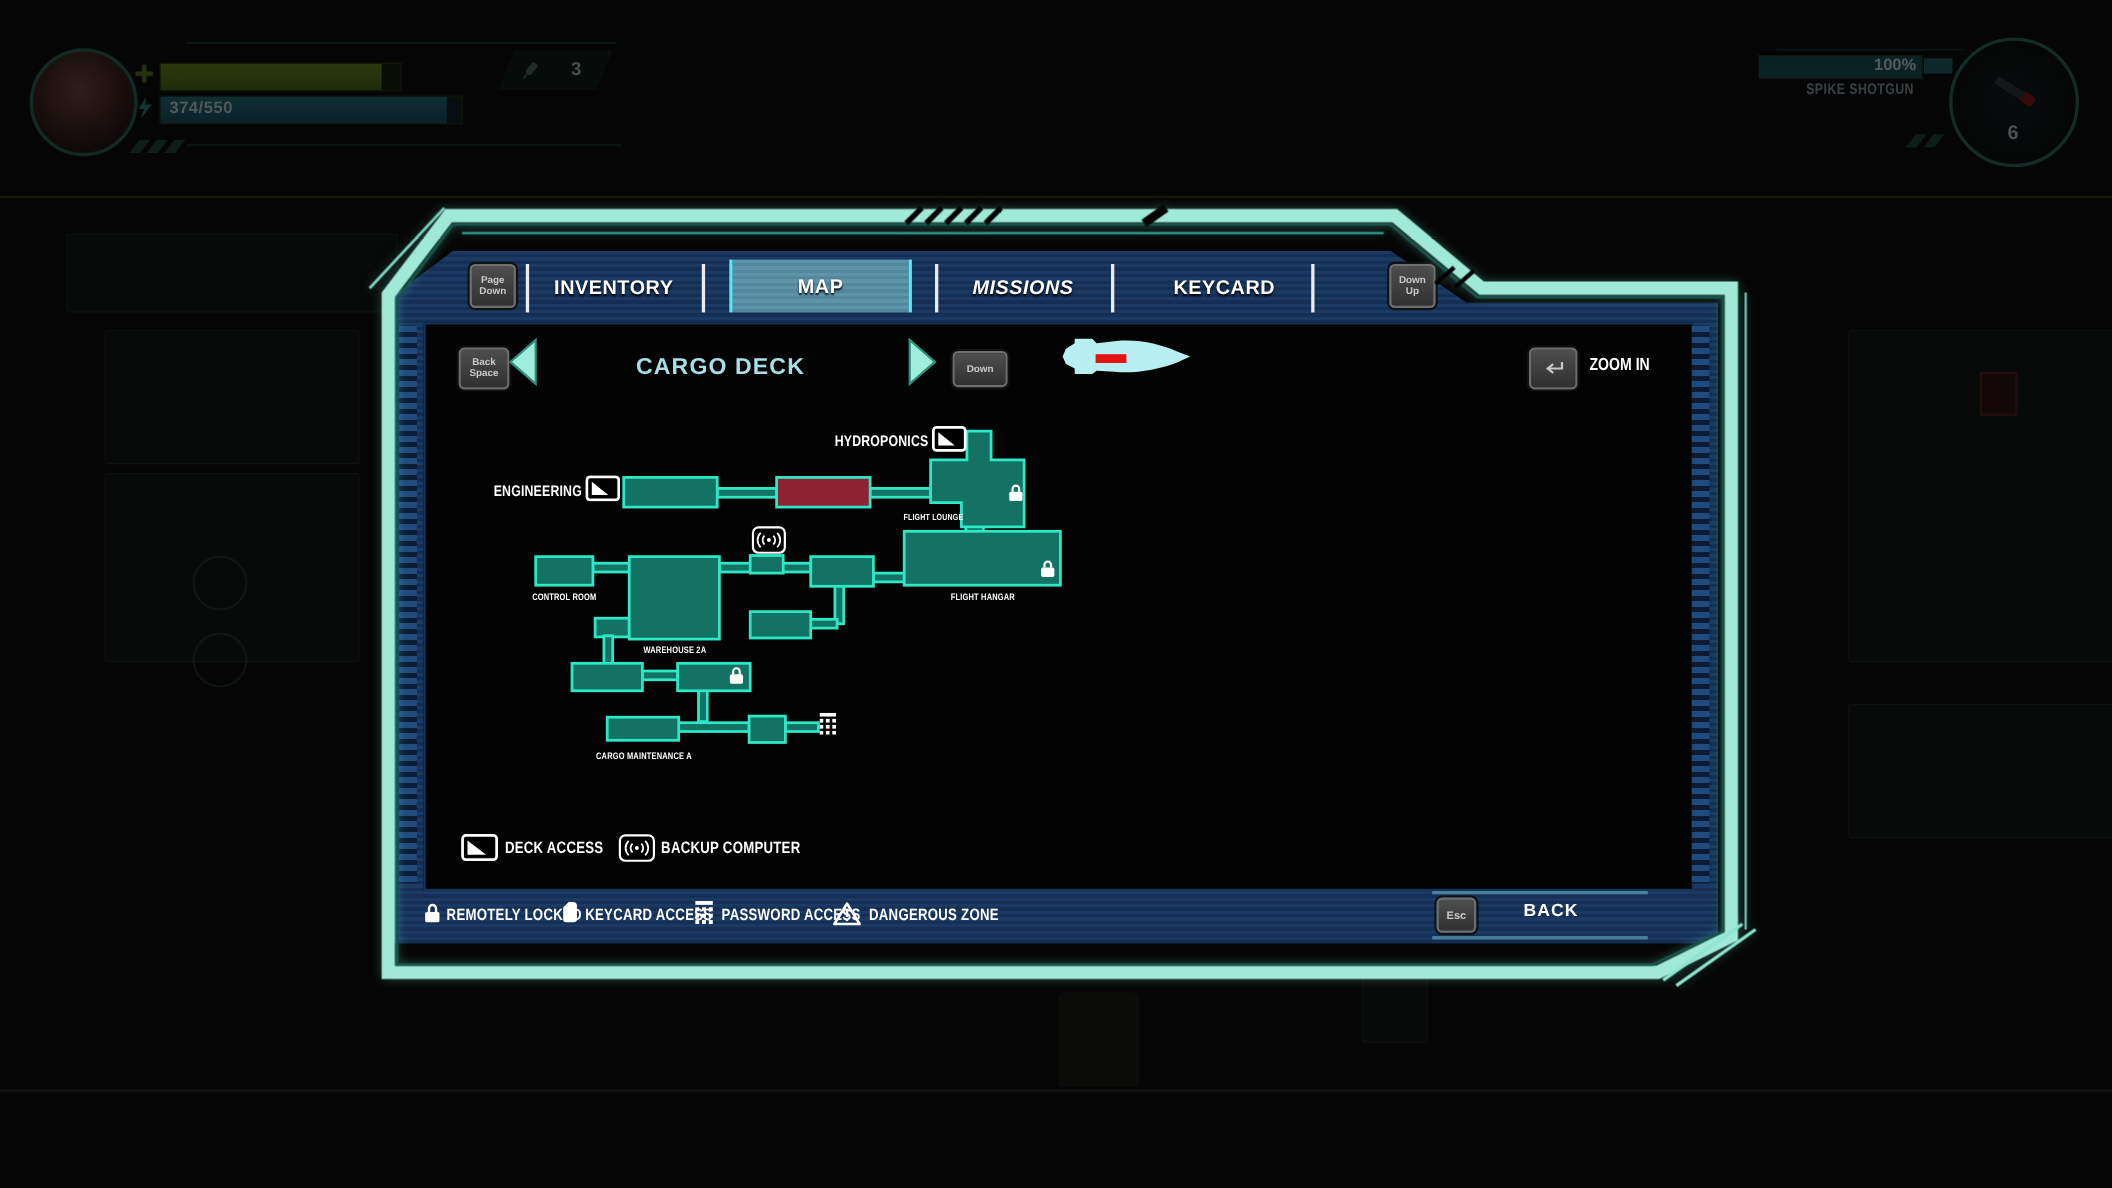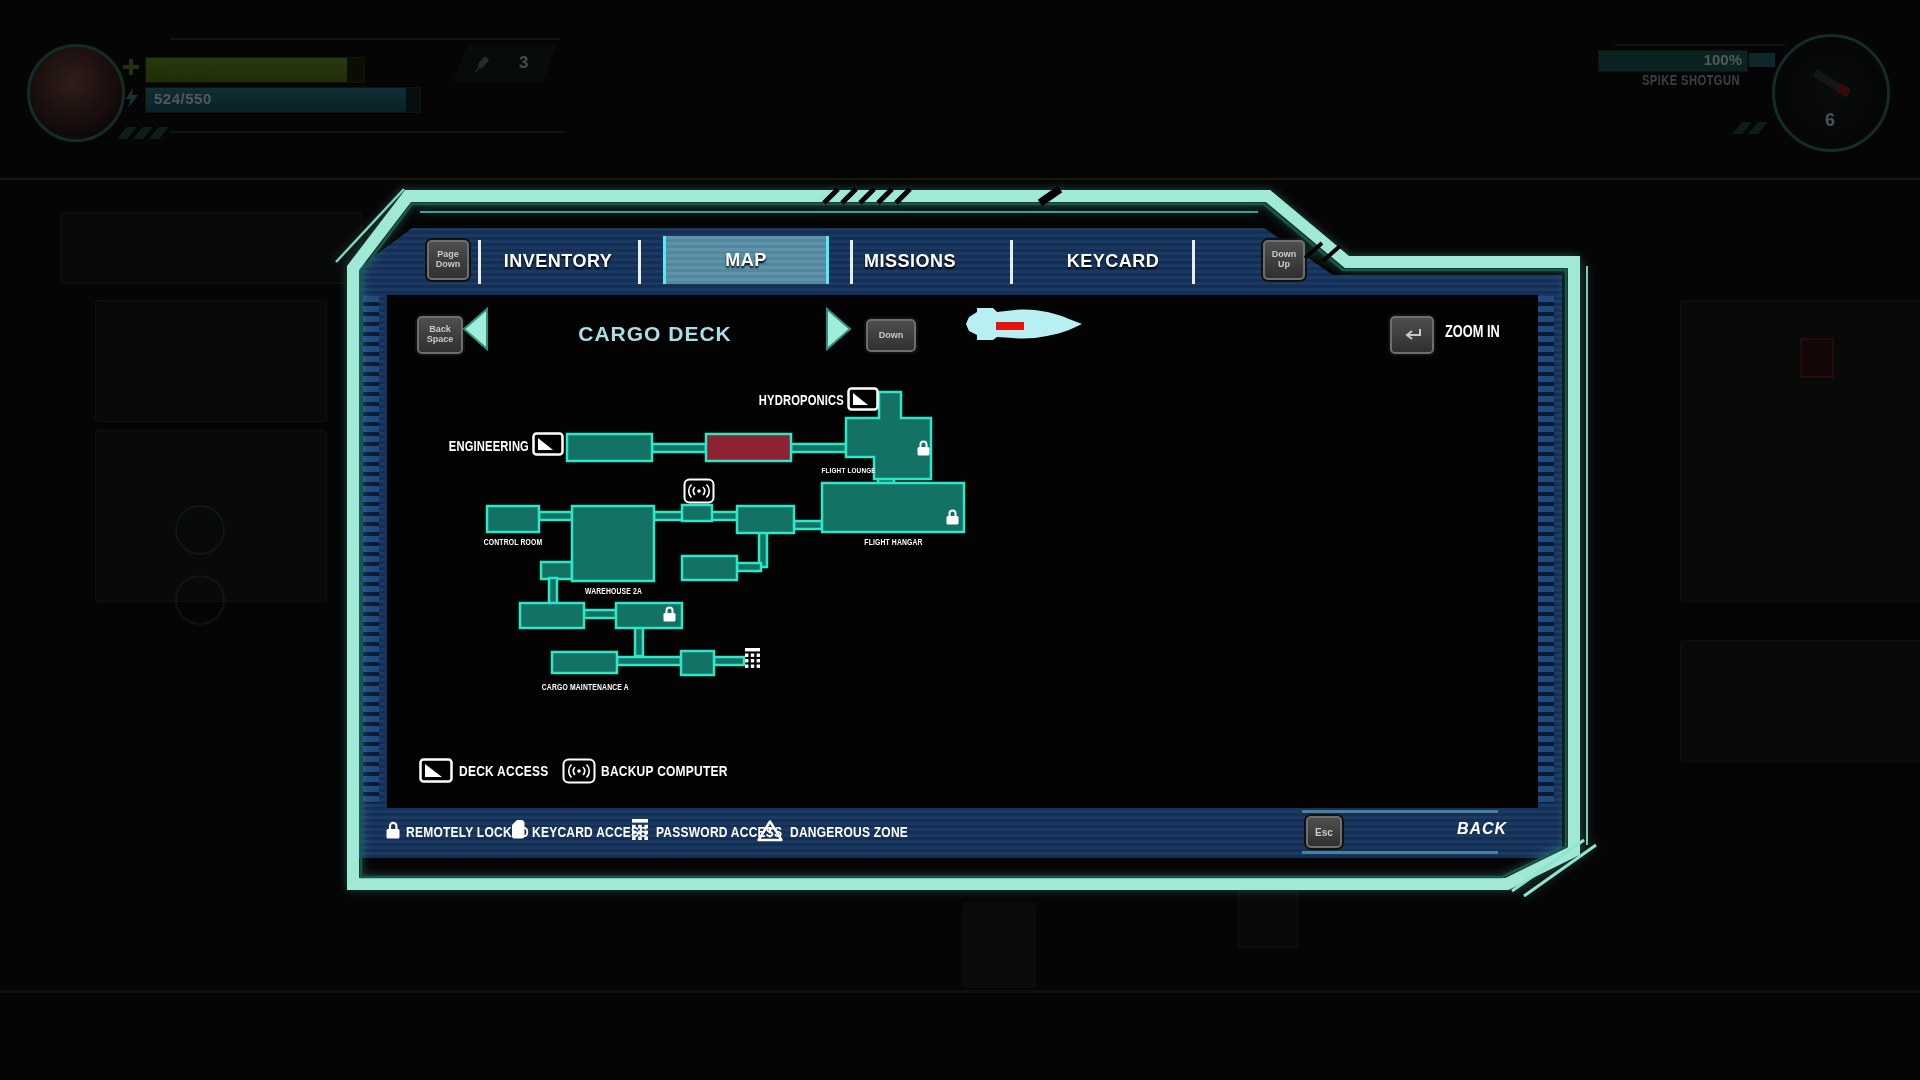--- a/index.html
+++ b/index.html
@@ -93,21 +93,21 @@
       <div class="txt" style="color:#4d7c0f;">184/200</div>
     </div>
 
     <div class="abs iconbox" style="left:124px;top:88px;">
       <svg width="16" height="20">
           <path d="M9 0L2 11h5l-3 9 10-13H8z" fill="#2d7a7c"></path>
         </svg>
     </div>
     <div class="abs bar" style="left:145px;top:87px;width:274px;height:24px;background:#0a1e22;">
       <div class="fill" style="width:95%;background:linear-gradient(#20687a,#154b56);"></div>
-      <div class="txt" style="color:#b9ccd1;">524/550</div>
+      <div class="txt" style="color:#b9ccd1;">374/550</div>
     </div>
 
     <div class="abs counterbox" style="left:453px;top:45px;width:104px;height:37px;">
       <div class="abs iconbox" style="left:18px;top:8px;">
         <svg width="22" height="22">
             <g transform="rotate(40 11 11)">
               <rect x="8" y="3" width="6" height="12" rx="1.5" fill="#49685c"></rect>
               <rect x="10.2" y="15" width="1.6" height="6" fill="#49685c"></rect>
             </g>
           </svg>
@@ -149,21 +149,21 @@
   <div class="abs tab" style="left:488px;width:140px;">
     <span class="condC">INVENTORY</span>
   </div>
   <div class="abs sep" style="left:638px;"></div>
   <div class="abs tabActive">
     <div class="tab" style="position:static;height:60px;line-height:48px;">
       <span class="condC">MAP</span>
     </div>
   </div>
   <div class="abs sep" style="left:850px;"></div>
-  <div class="abs tab" style="left:840px;width:140px;">
+  <div class="abs tab" style="left:860px;width:140px;font-style:italic;">
     <span class="condC">MISSIONS</span>
   </div>
   <div class="abs sep" style="left:1010px;"></div>
   <div class="abs tab" style="left:1043px;width:140px;">
     <span class="condC">KEYCARD</span>
   </div>
   <div class="abs sep" style="left:1192px;"></div>
   <div class="abs key" style="left:1263px;top:240px;width:36px;height:34px;">Down Up</div>
 
   <div class="abs mapArea"></div>
@@ -352,21 +352,21 @@
         <path d="M14,2.5 L25.5,21 H2.5 Z" fill="none" stroke="#fff" stroke-width="2.4" stroke-linejoin="round"></path>
       <rect x="12.9" y="8" width="2.2" height="6.5" fill="#fff"></rect>
         <rect x="12.9" y="16.2" width="2.2" height="2.2" fill="#fff"></rect>
       </svg>
   </div>
   <div class="abs legend2Label cond" style="left:790px;top:823px;">DANGEROUS ZONE</div>
 
   <div class="abs backline" style="left:1302px;top:810px;width:196px;height:3px;"></div>
   <div class="abs backline" style="left:1302px;top:851px;width:196px;height:3px;"></div>
   <div class="abs key" style="left:1306px;top:816px;width:30px;height:26px;font-size:10px;">Esc</div>
-  <div class="abs" style="left:1422px;top:820px;width:120px;text-align:center;font-size:16px;letter-spacing:1px;font-style:italic;">
+  <div class="abs" style="left:1350px;top:820px;width:120px;text-align:center;font-size:16px;letter-spacing:1px;">
     <span class="condC">BACK</span>
   </div>
 
   <svg class="abs" style="left:0;top:0;filter:drop-shadow(0 0 5px rgba(120,240,210,.3));" width="1920" height="1080" viewBox="0 0 1920 1080">
     <path d="M408,196 L1268,196 L1347,262 L1574,262 L1574,851 L1507,884 L353,884 L353,268 Z" fill="none" stroke="#9fe9d6" stroke-width="12"></path>
     <path d="M412,204 L1264,204 L1343,270 L1566,270 L1566,847 L1502,877 L361,877 L361,272 Z" fill="none" stroke="#17564c" stroke-width="2.5"></path>
     <path d="M336,262 L404,189" stroke="#79d6c2" stroke-width="2.5" fill="none"></path>
     <path d="M1587,266 L1587,845" stroke="#6fcdb9" stroke-width="2" fill="none"></path>
     <path d="M1596,845 L1524,896" stroke="#8fe5d0" stroke-width="3" fill="none"></path>
     <path d="M1584,840 L1512,891" stroke="#8fe5d0" stroke-width="3" fill="none"></path>

